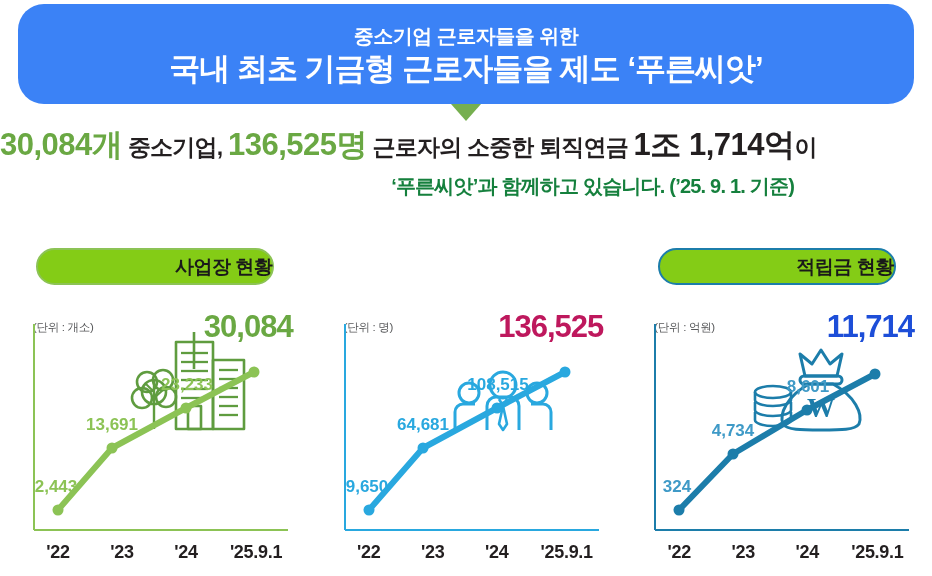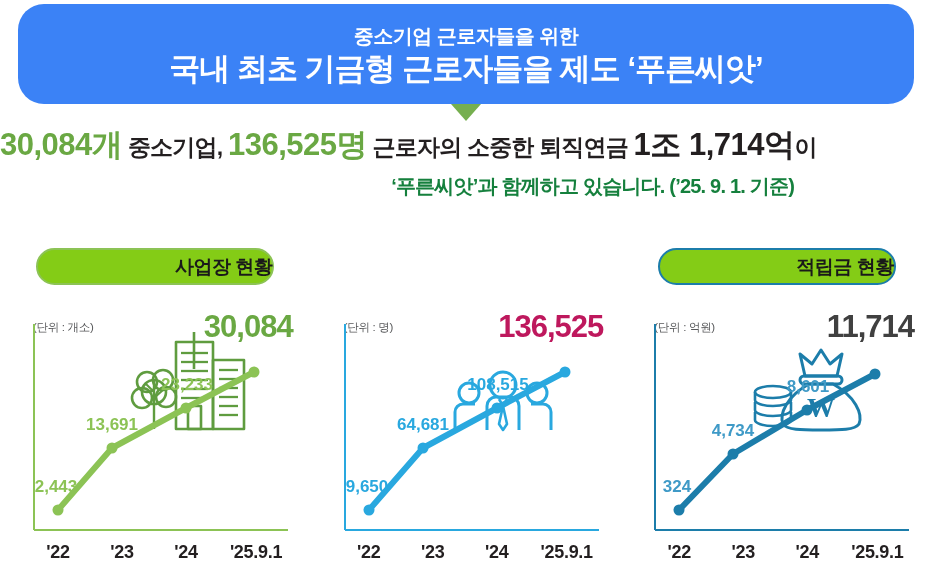--- a/index.html
+++ b/index.html
@@ -64,21 +64,21 @@
   .unit{
     position:absolute;left:33px;top:80px;
     font-size:11.5px;color:#58595b;letter-spacing:-0.3px;
   }
   .headline{
     position:absolute;right:18px;top:64px;
     font-size:31px;font-weight:bold;letter-spacing:-1px;
     color:#6aa843;line-height:1;margin-top:7px;
   }
   .headline.blue{color:#be185d;}
-  .headline.blue2{color:#404040;}
+  .headline.blue2{color:#1d4ed8;}
 
   .plot{position:absolute;left:16px;top:80px;width:282px;height:220px;}
   .plot svg{display:block;}
 
   .xaxis{
     position:absolute;left:16px;top:302px;width:282px;height:24px;
   }
   .xtick{
     position:absolute;font-size:18px;font-weight:bold;color:#231f20;
     transform:translateX(-50%);letter-spacing:-0.3px;white-space:nowrap;

